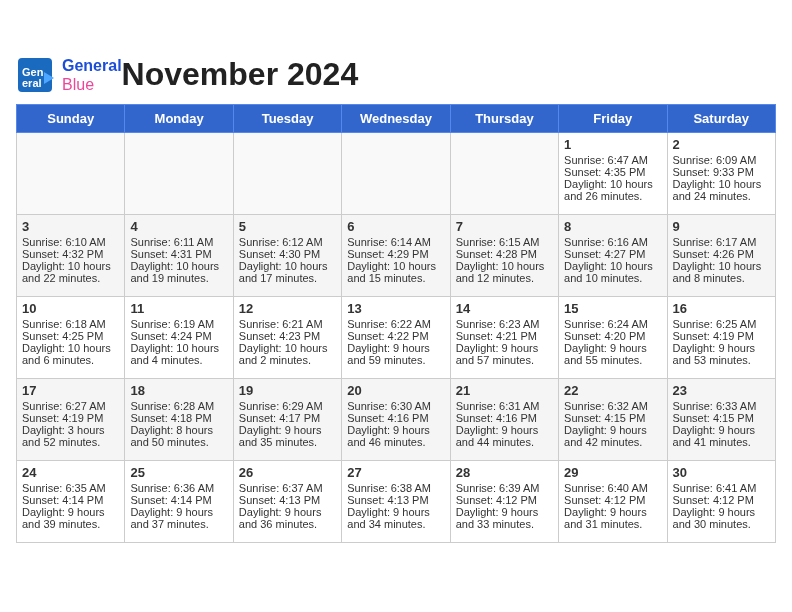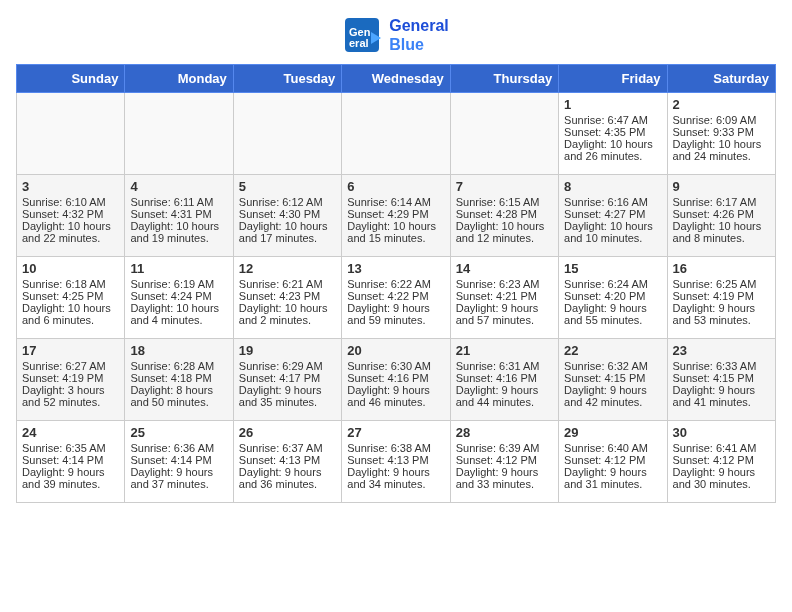--- a/index.html
+++ b/index.html
@@ -5,44 +5,45 @@
     * { box-sizing: border-box; margin: 0; padding: 0; }
     body {
       font-family: Arial, sans-serif;
       background: #fff;
       width: 792px;
       min-height: 612px;
       padding: 16px;
     }
     .header {
       display: flex;
-      justify-content: center;
+      justify-content: flex-start;
       align-items: flex-start;
       margin-bottom: 10px;
+      margin-top: 40px;
     }
     .logo {
       display: flex;
       align-items: center;
       gap: 4px;
     }
     .title-block { text-align: right; }
     .title-block h1 { font-size: 32px; font-weight: bold; color: #222; }
     .title-block h2 { font-size: 15px; font-weight: normal; color: #444; }
 
     table {
       width: 100%;
       border-collapse: collapse;
     }
     th {
       background: #3366cc;
       color: #fff;
       font-size: 13px;
       font-weight: bold;
       padding: 6px 6px;
-      text-align: right;
+      text-align: center;
       border: 1px solid #5588ee;
     }
     td {
       border: 1px solid #ccc;
       vertical-align: top;
       padding: 4px 5px;
       font-size: 11px;
       color: #333;
       height: 82px;
       width: calc(100%/7);
@@ -70,24 +71,25 @@
     <div class="logo-icon">
       <svg width="38" height="38" viewBox="0 0 38 38">
         <rect x="2" y="2" width="34" height="34" rx="4" fill="#1a6abf"></rect>
         <text x="6" y="20" font-size="11" fill="white" font-family="Arial" font-weight="bold">Gen</text>
         <text x="6" y="31" font-size="11" fill="white" font-family="Arial" font-weight="bold">eral</text>
         <polygon points="28,16 38,22 28,28" fill="#4da6ff"></polygon>
       </svg>
     </div>
     <div>
       <div style="font-size:16px;font-weight:bold;color:#1d4ed8;line-height:1.2">General</div>
-      <div style="font-size:16px;font-weight:bold;color:#3b82f6;line-height:1.2">Blue</div>
+      <div style="font-size:16px;font-weight:normal;color:#ec4899;line-height:1.2">Blue</div>
     </div>
   </div>
   <div class="title-block">
+    <h1>November 2024</h1>
   </div>
 </div>
 
 <table>
   <thead>
     <tr>
     <th>Sunday</th>
         <th>Monday</th>
         <th>Tuesday</th>
         <th>Wednesday</th>

